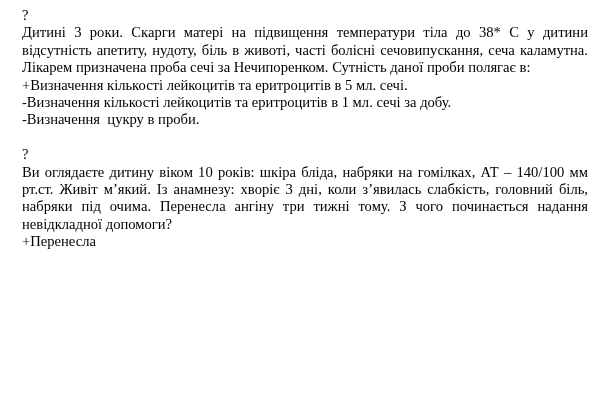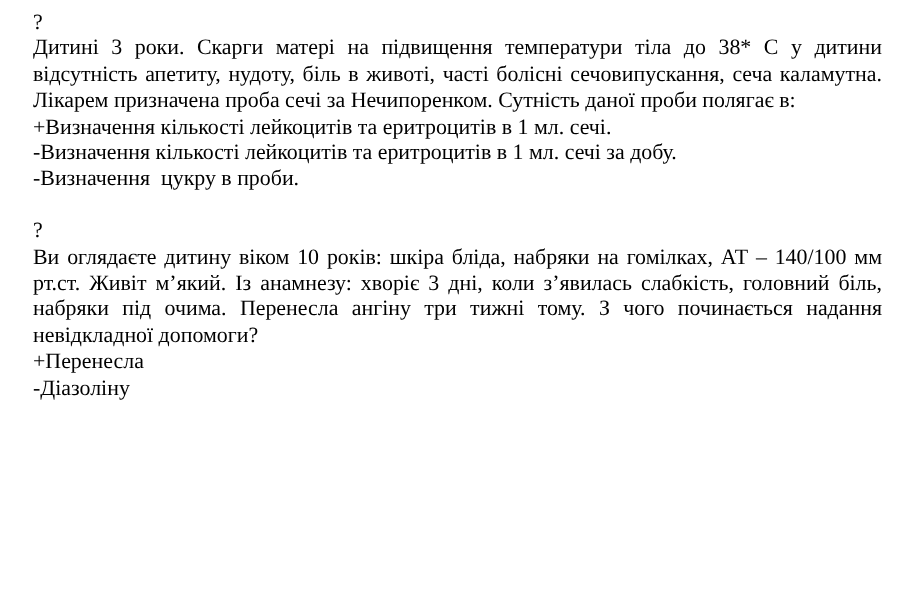--- a/index.html
+++ b/index.html
@@ -39,27 +39,26 @@
     }
   </style>
 </head>
 <body>
 
 <div class="page">
 
   <div>
     <span class="line">?</span>
     <span class="para">Дитині 3 роки. Скарги матері на підвищення температури тіла до 38* С у дитини відсутність апетиту, нудоту, біль в животі, часті болісні сечовипускання, сеча каламутна. Лікарем призначена проба сечі за Нечипоренком. Сутність даної проби полягає в:</span>
-    <span class="line">+Визначення кількості лейкоцитів та еритроцитів в 1 мл. сечі.</span>
+    <span class="line">+Визначення кількості лейкоцитів та еритроцитів в 5 мл. сечі.</span>
     <span class="line">-Визначення кількості лейкоцитів та еритроцитів в 1 мл. сечі за добу.</span>
     <span class="line">-Визначення  цукру в проби.</span>
   </div>
 
   <span class="blank"></span>
 
   <div>
     <span class="line">?</span>
     <span class="para">Ви оглядаєте дитину віком 10 років: шкіра бліда, набряки на гомілках, АТ – 140/100 мм рт.ст. Живіт м’який. Із анамнезу: хворіє 3 дні, коли з’явилась слабкість, головний біль, набряки під очима. Перенесла ангіну три тижні тому. З чого починається надання невідкладної допомоги?</span>
     <span class="line">+Перенесла</span>
-    <span class="line">-Діазоліну</span>
   </div>
 
 </div>
 
 </body></html>

